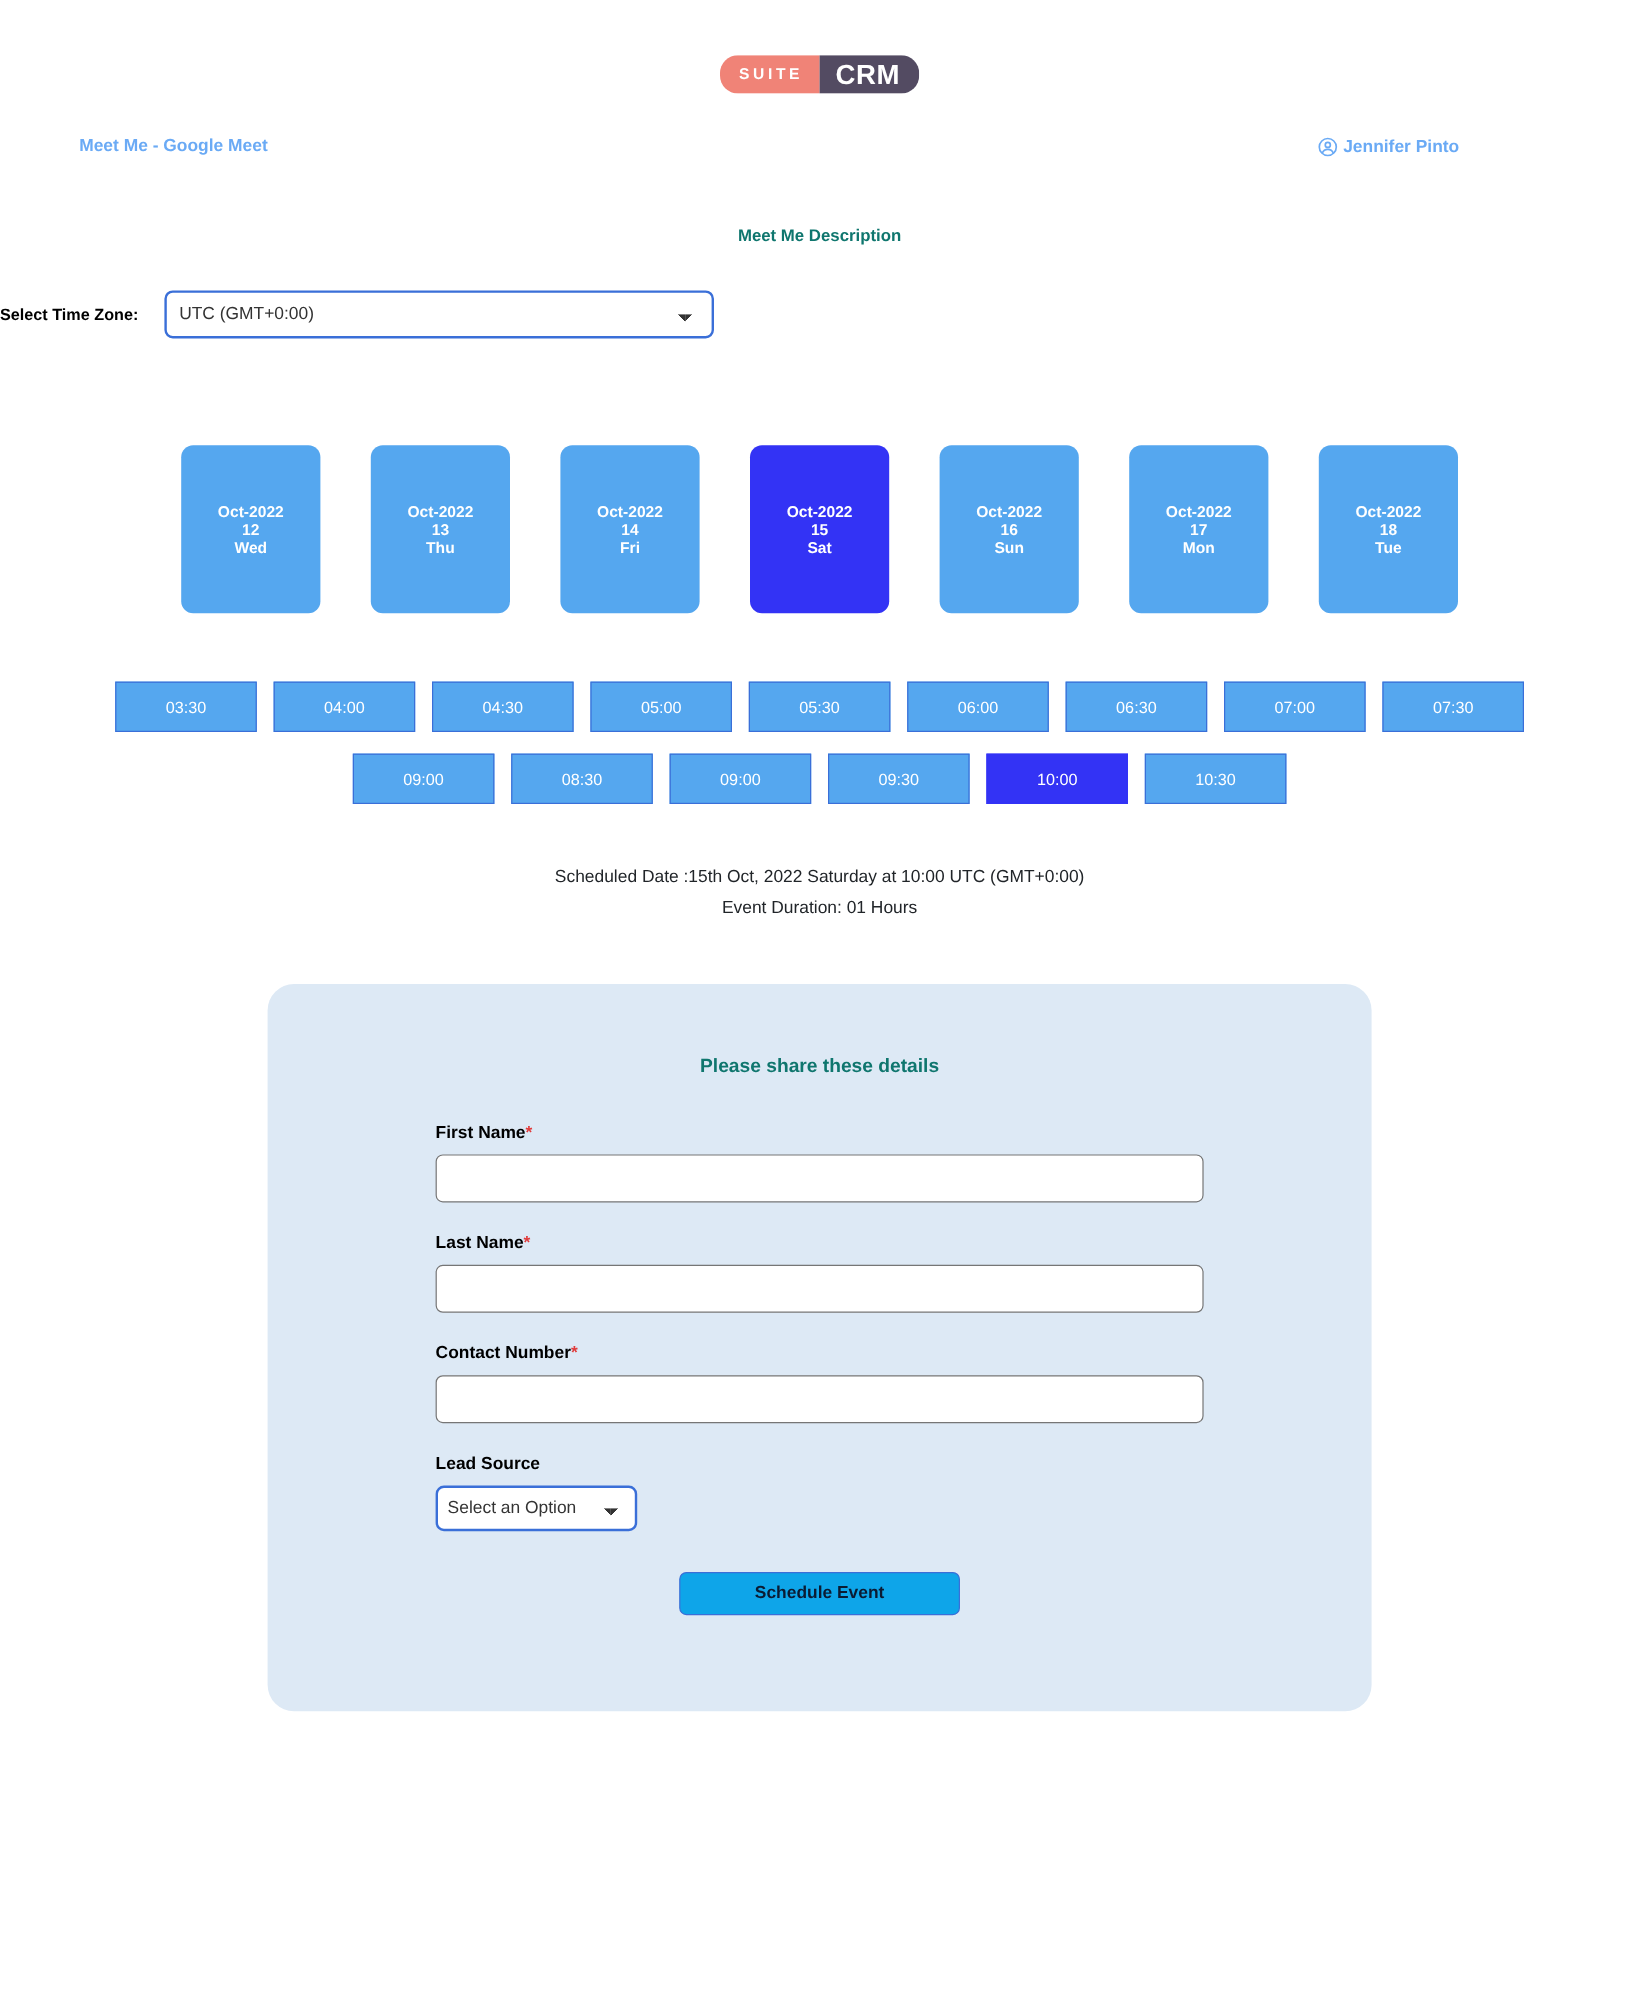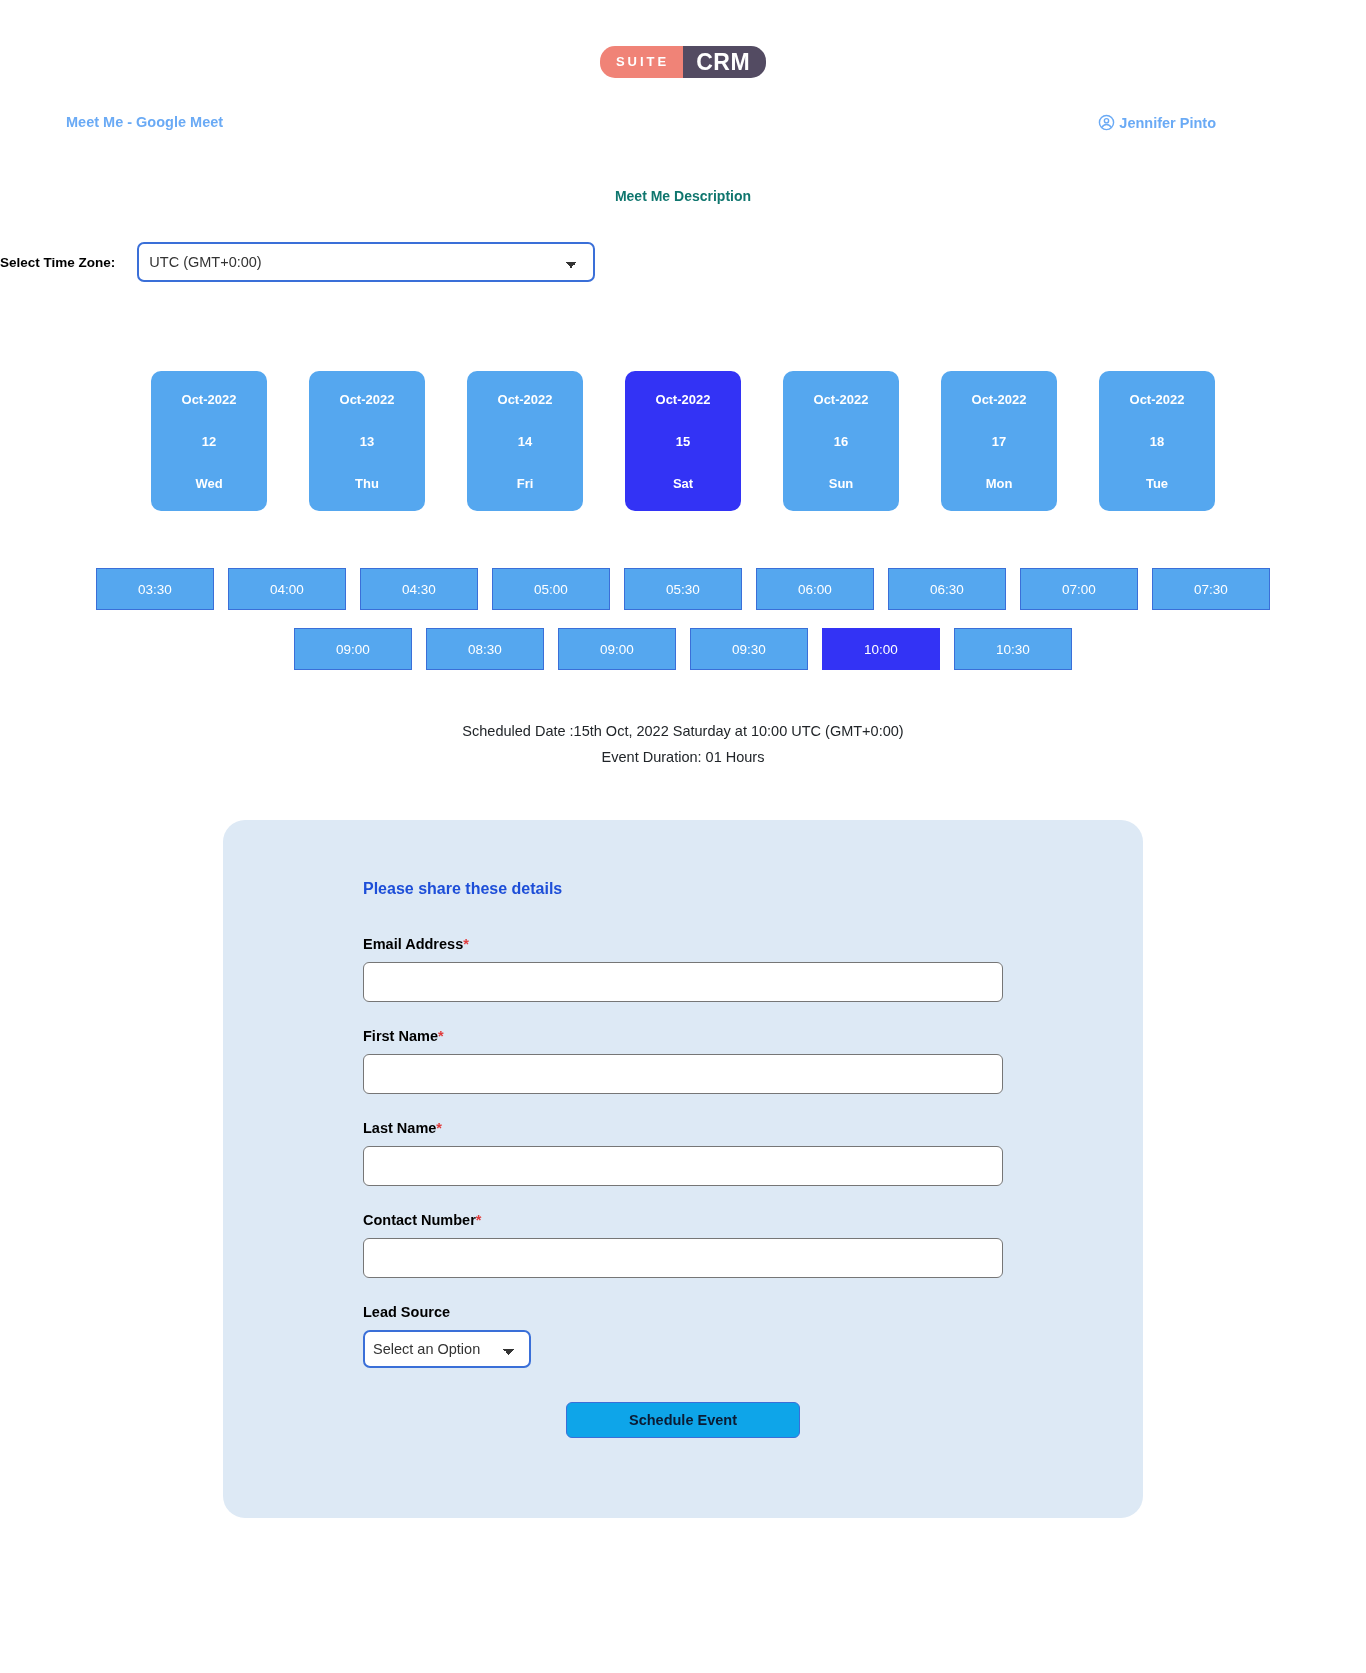--- a/index.html
+++ b/index.html
@@ -78,21 +78,21 @@
 
   
   .dates-row {
     display: flex; justify-content: center; gap: 42px;
     margin-top: 89px;
   }
   .date-card {
     width: 116px; height: 140px; border-radius: 10px;
     background: #55a7ef; color: #ffffff;
     display: flex; flex-direction: column; align-items: center;
-    justify-content: center; gap: 27px;
+    justify-content: center; 
     font-size: 13px; font-weight: bold; cursor: pointer;
   }
   .date-card.selected { background: #3333f5; }
   .date-card .d-num { font-size: 13px; }
 
   
   .slots {
     margin-top: 57px; padding: 0 88px;
     display: flex; flex-wrap: wrap; justify-content: center;
     gap: 18px 14px;
@@ -109,22 +109,22 @@
     margin-top: 48px; text-align: center;
     font-size: 14.5px; color: #212529; line-height: 26px;
   }
 
   
   .panel {
     width: 920px; margin: 50px auto 0; padding: 60px 140px 80px;
     background: #dde9f5; border-radius: 22px;
   }
   .panel-title {
-    text-align: left; font-size: 16px; font-weight: bold;
-    color: #1d4ed8; margin-bottom: 38px;
+    text-align: center; font-size: 16px; font-weight: bold;
+    color: #0f766e; margin-bottom: 38px;
   }
   .field { margin-bottom: 26px; }
   .field-label {
     font-size: 14.5px; font-weight: bold; color: #000000;
     margin-bottom: 10px; display: block;
   }
   .req { color: #e03b3b; }
   .text-input {
     display: block; width: 640px; height: 40px;
     border: 1px solid #767676; border-radius: 6px;
@@ -245,24 +245,20 @@
 
   <div class="sched">
     <div>Scheduled Date :15th Oct, 2022 Saturday at 10:00 UTC (GMT+0:00)</div>
     <div>Event Duration: 01 Hours</div>
   </div>
 
   <div class="panel">
     <div class="panel-title">Please share these details</div>
     <div id="form-fields">
         <div class="field">
-          <label class="field-label"><span>Email Address</span><span class="req">*</span></label>
-          <input class="text-input" type="text" value="" style="">
-        </div>
-        <div class="field">
           <label class="field-label"><span>First Name</span><span class="req">*</span></label>
           <input class="text-input" type="text" value="" style="">
         </div>
         <div class="field">
           <label class="field-label"><span>Last Name</span><span class="req">*</span></label>
           <input class="text-input" type="text" value="" style="">
         </div>
         <div class="field">
           <label class="field-label"><span>Contact Number</span><span class="req">*</span></label>
           <input class="text-input" type="text" value="" style="">

